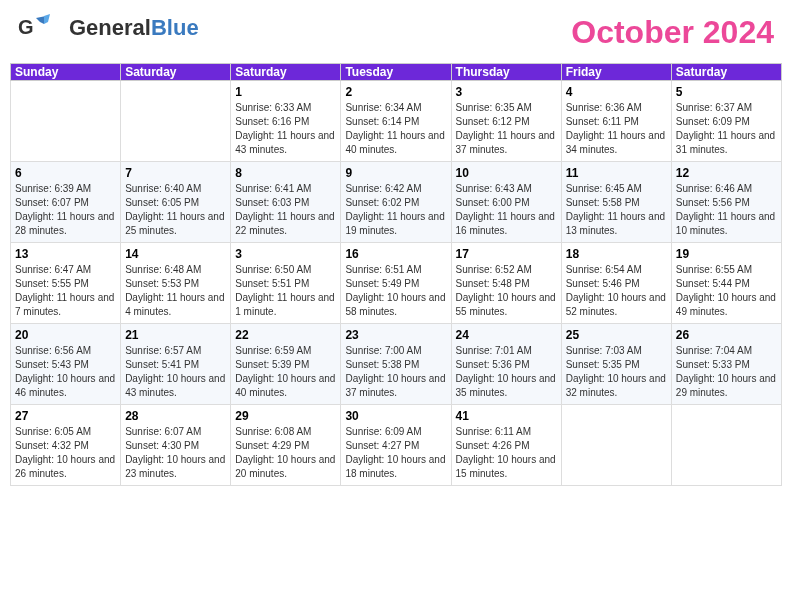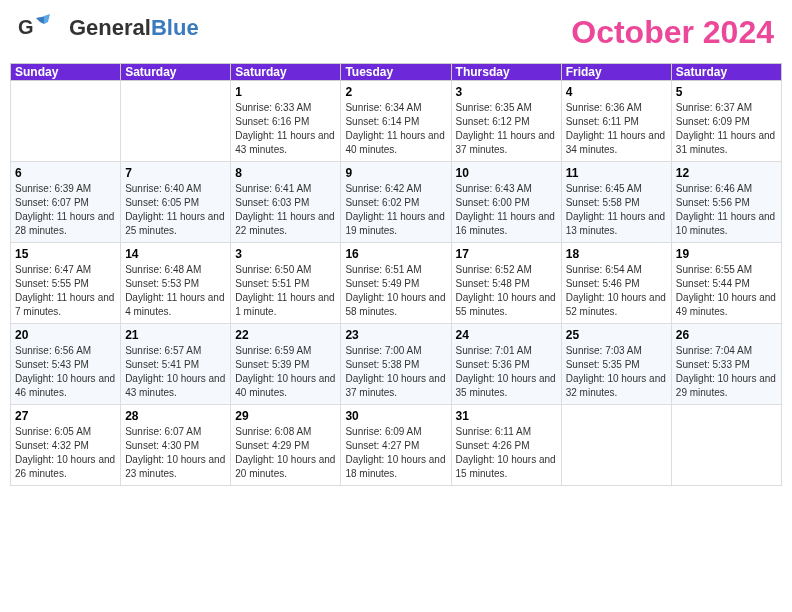--- a/index.html
+++ b/index.html
@@ -172,21 +172,21 @@
           <div class="day-number">11</div>
           <div class="day-info">Sunrise: 6:45 AM<br>Sunset: 5:58 PM<br>Daylight: 11 hours and 13 minutes.</div>
         </td>
         <td>
           <div class="day-number">12</div>
           <div class="day-info">Sunrise: 6:46 AM<br>Sunset: 5:56 PM<br>Daylight: 11 hours and 10 minutes.</div>
         </td>
       </tr>
       <tr>
         <td>
-          <div class="day-number">15</div>
+          <div class="day-number">13</div>
           <div class="day-info">Sunrise: 6:47 AM<br>Sunset: 5:55 PM<br>Daylight: 11 hours and 7 minutes.</div>
         </td>
         <td>
           <div class="day-number">14</div>
           <div class="day-info">Sunrise: 6:48 AM<br>Sunset: 5:53 PM<br>Daylight: 11 hours and 4 minutes.</div>
         </td>
         <td>
           <div class="day-number">3</div>
           <div class="day-info">Sunrise: 6:50 AM<br>Sunset: 5:51 PM<br>Daylight: 11 hours and 1 minute.</div>
         </td>
@@ -248,20 +248,20 @@
         </td>
         <td>
           <div class="day-number">29</div>
           <div class="day-info">Sunrise: 6:08 AM<br>Sunset: 4:29 PM<br>Daylight: 10 hours and 20 minutes.</div>
         </td>
         <td>
           <div class="day-number">30</div>
           <div class="day-info">Sunrise: 6:09 AM<br>Sunset: 4:27 PM<br>Daylight: 10 hours and 18 minutes.</div>
         </td>
         <td>
-          <div class="day-number">31</div>
+          <div class="day-number">41</div>
           <div class="day-info">Sunrise: 6:11 AM<br>Sunset: 4:26 PM<br>Daylight: 10 hours and 15 minutes.</div>
         </td>
         <td class="empty-cell"></td>
         <td class="empty-cell"></td>
       </tr>
     </tbody>
 </table>
 
 </body></html>

